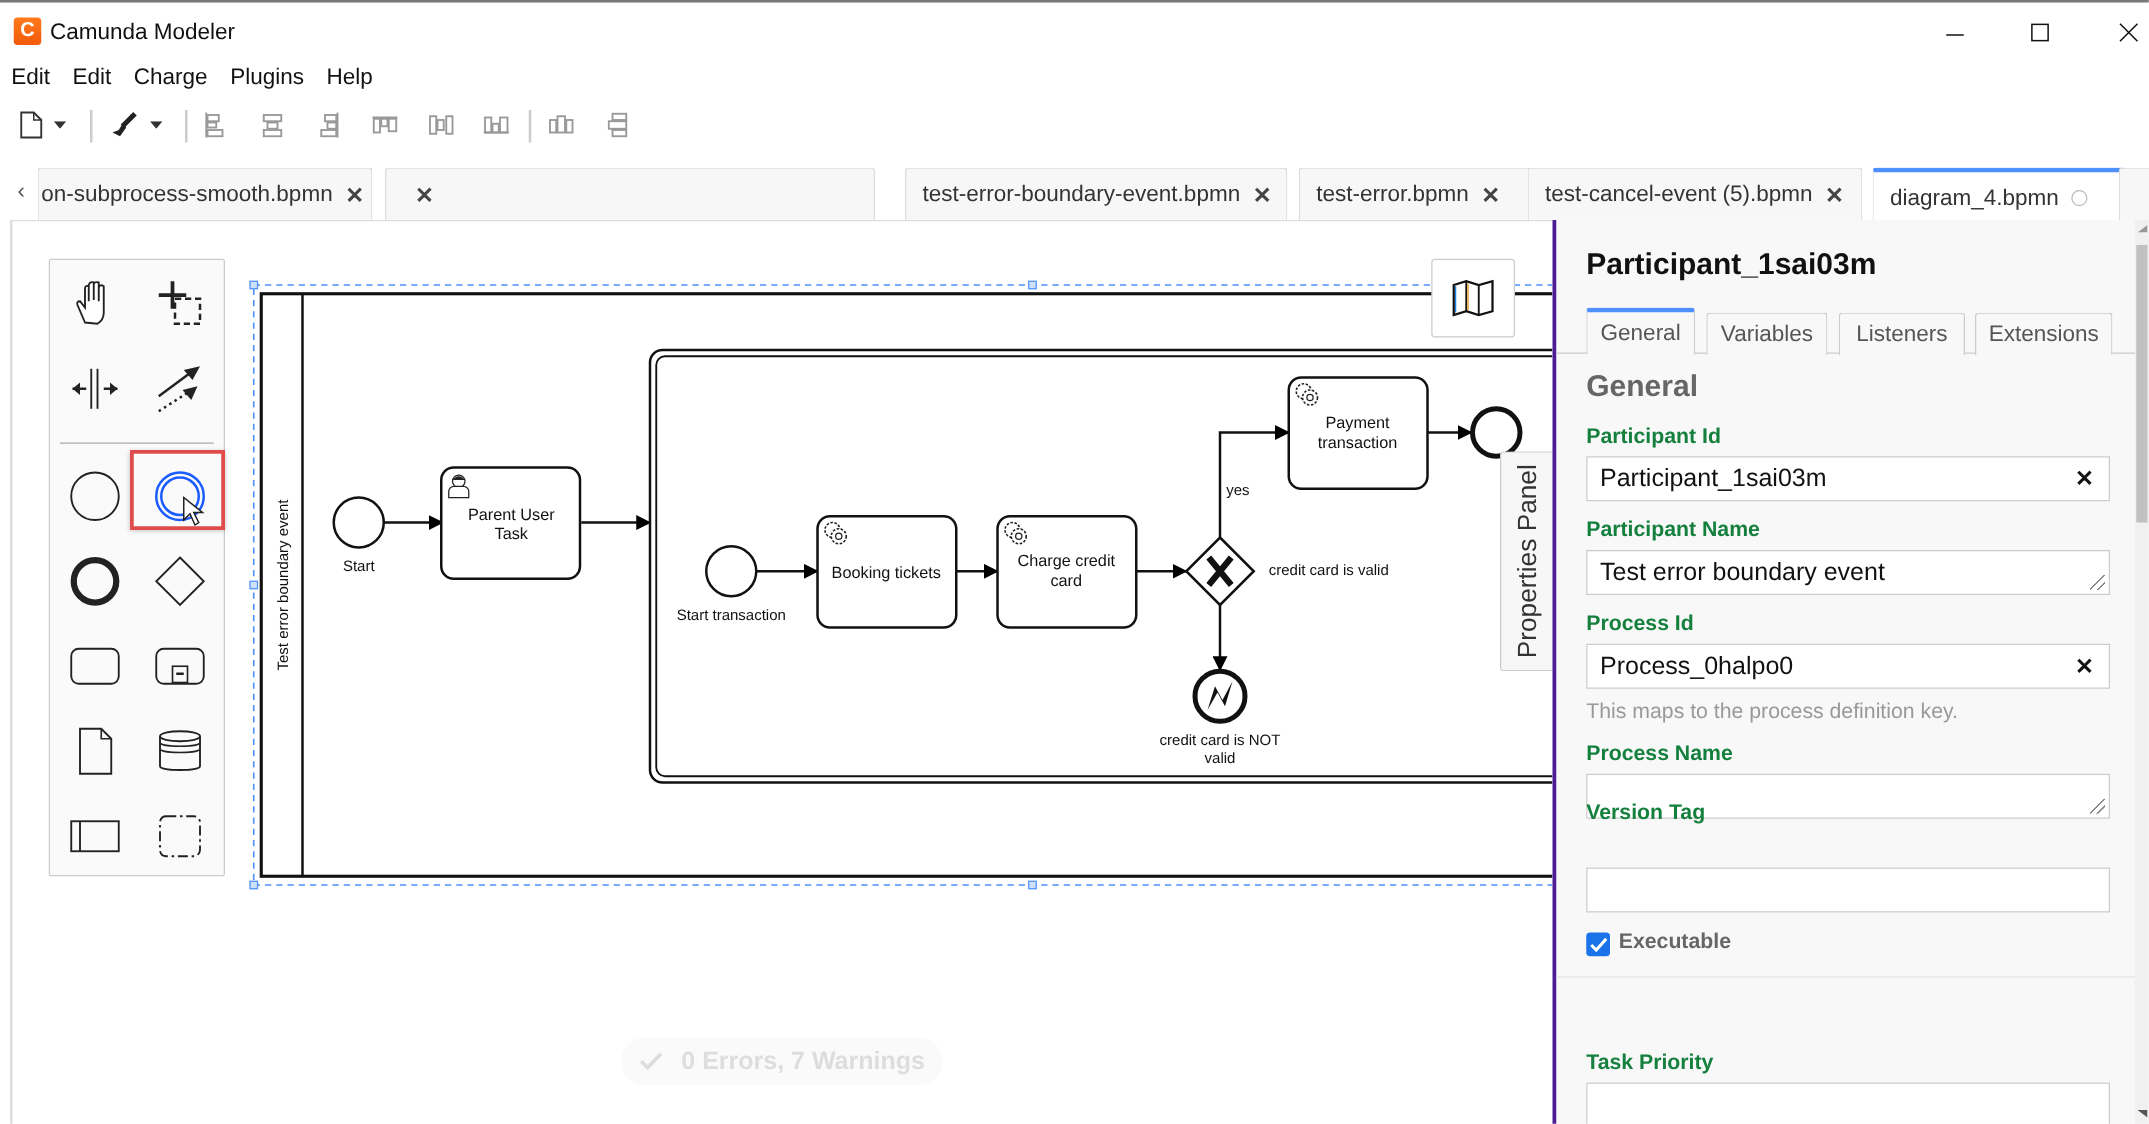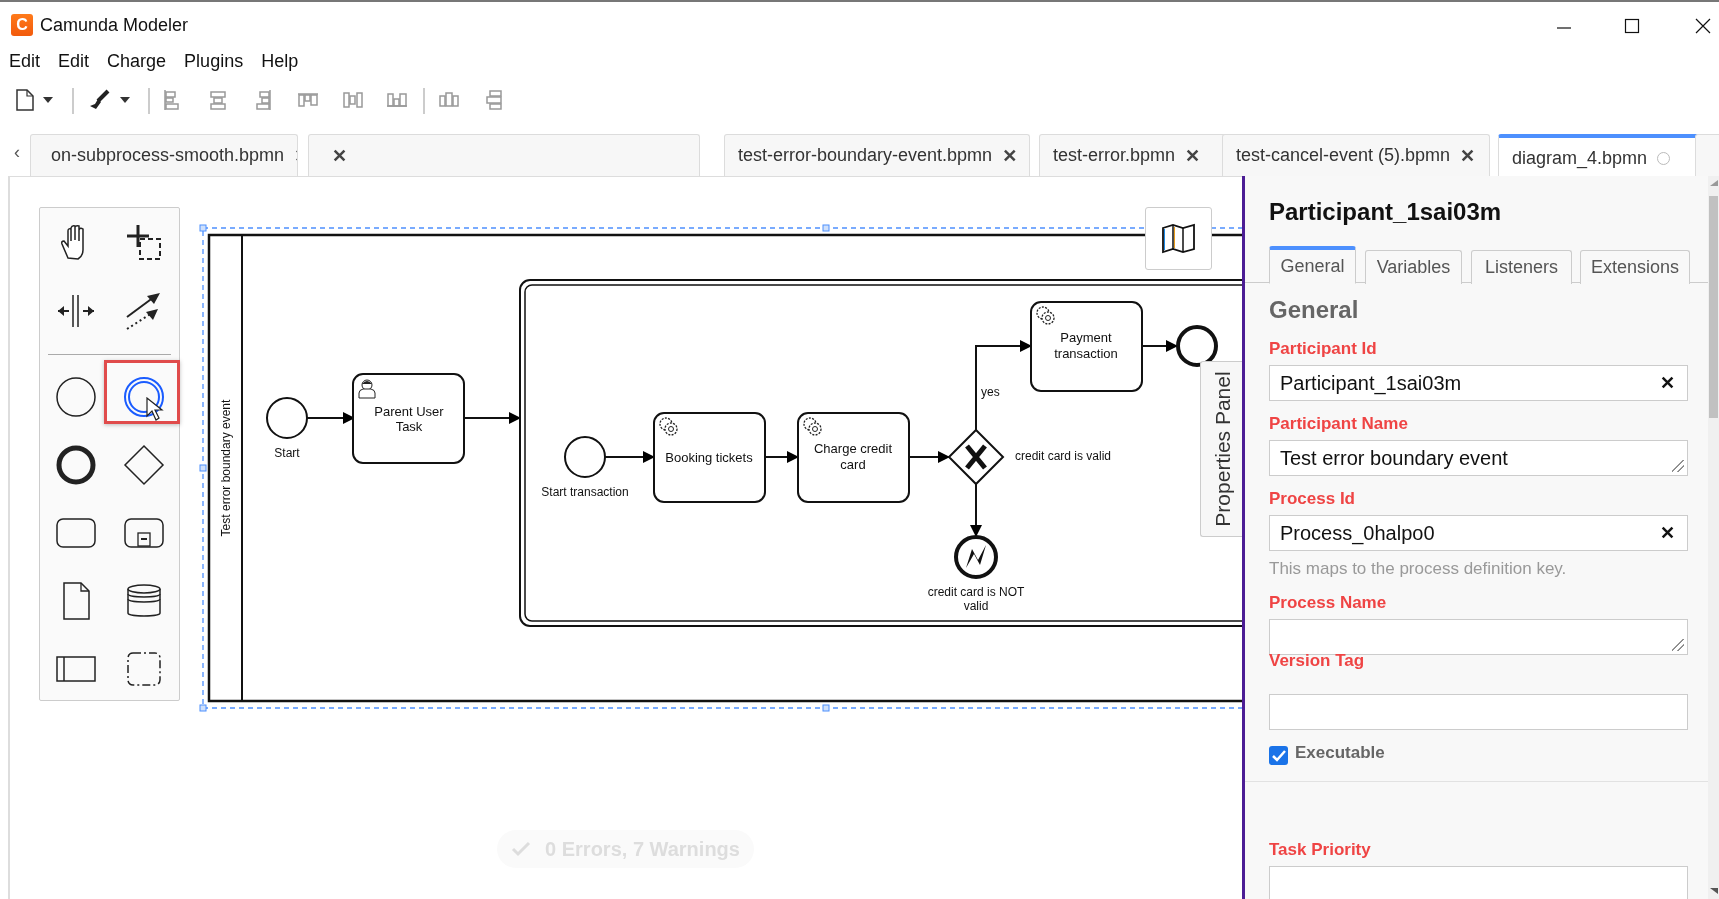--- a/index.html
+++ b/index.html
@@ -28,21 +28,21 @@
   #map-btn{position:absolute;left:1145px;top:207px;width:67px;height:63px;border:1px solid #ccc;border-radius:3px;background:#fff;display:flex;align-items:center;justify-content:center}
   #pp-toggle{position:absolute;left:1200px;top:361px;width:45px;height:176px;background:#f7f7f7;border:1px solid #ccc;border-right:none;border-radius:3px 0 0 3px;}
   #pp-toggle span{position:absolute;left:50%;top:50%;transform:translate(-50%,-50%) rotate(-90deg);font-size:21px;white-space:nowrap;color:#333}
   #status{position:absolute;left:497px;top:830px;width:257px;height:38px;border-radius:19px;background:#fafafa;display:flex;align-items:center;justify-content:center;gap:14px;color:#ddd;font-weight:bold;font-size:20px}
   #props{position:absolute;left:1242px;top:176px;width:466px;height:723px;background:#f8f8f8;border-left:3px solid #4c1d95;overflow:hidden}
   #props-title{position:absolute;left:24px;top:22px;font-size:24px;font-weight:bold;color:#111}
   #props-tabs{position:absolute;left:0;top:65px;width:466px;height:42px;border-bottom:1px solid #ccc}
   .ptab{position:absolute;top:9px;height:34px;border:1px solid #ccc;border-bottom:none;border-radius:3px 3px 0 0;font-size:18px;color:#555;display:flex;align-items:center;justify-content:center;background:#f8f8f8}
   .ptab.active{border-top:4px solid #4d90fe;top:5px;height:38px;background:#f8f8f8;border-bottom:1px solid #f8f8f8}
   .group-title{position:absolute;left:24px;font-size:24px;font-weight:bold;color:#666}
-  .plabel{position:absolute;left:24px;font-size:17px;font-weight:bold;color:#ef4444}
+  .plabel{position:absolute;left:24px;font-size:17px;font-weight:bold;color:#15803d}
   .pinput{position:absolute;left:24px;width:419px;height:36px;border:1px solid #ccc;background:#fff;font-size:20px;padding:6px 10px;color:#111}
   .pinput .clear{position:absolute;right:12px;top:6px;font-size:18px;font-weight:bold;color:#111}
   .resize-grip{position:absolute;right:3px;bottom:3px;width:12px;height:12px;background:linear-gradient(135deg,transparent 45%,#888 46%,#888 52%,transparent 53%,transparent 70%,#888 71%,#888 77%,transparent 78%)}
   .phelp{position:absolute;left:24px;font-size:17px;color:#999}
   #exec-check{position:absolute;left:24px;top:570px;width:19px;height:19px;border-radius:3px;background:#1a73e8;display:flex;align-items:center;justify-content:center}
   #exec-label{position:absolute;left:50px;top:567px;font-size:17px;font-weight:bold;color:#666}
   #props-divider{position:absolute;left:0;top:605px;width:466px;height:1px;background:#e2e2e2}
   #scrollbar{position:absolute;left:1708px;top:176px;width:11px;height:723px;background:#f0f0f0}
   #scroll-thumb{position:absolute;left:1px;top:20px;width:9px;height:222px;background:#c1c1c1}
   svg text{font-family:"Liberation Sans",sans-serif}
@@ -177,21 +177,21 @@
           <rect x="4" y="2" width="11" height="5"></rect>
           <rect x="1" y="8" width="14" height="6"></rect>
           <rect x="4" y="15" width="11" height="5"></rect>
         </g>
       </svg>
   </div>
 </div>
 
 <div id="tabbar">
   <span id="tab-scroll-left">‹</span>
-  <div class="tab" style="left:30px;width:268px;padding-left:20px">
+  <div class="tab" style="left:30px;width:268px;padding-left:2px">
     <span>on-subprocess-smooth.bpmn</span>
     <span class="tab-close">✕</span>
   </div>
   <div class="tab" style="left:308px;width:392px">
     <span class="tab-close">✕</span>
   </div>
   <div class="tab" style="left:724px;width:306px">
     <span>test-error-boundary-event.bpmn</span>
     <span class="tab-close">✕</span>
   </div>
@@ -458,21 +458,21 @@
     <span class="clear">✕</span>
   </div>
   <div class="phelp" style="top:383px">This maps to the process definition key.</div>
 
   <div class="plabel" style="top:417px">Process Name</div>
   <div class="pinput" style="top:443px">
     <span></span>
     <span class="resize-grip"></span>
   </div>
 
-  <div class="plabel" style="top:475px">Version Tag</div>
+  <div class="plabel" style="top:464px">Version Tag</div>
   <div class="pinput" style="top:518px">
     <span></span>
   </div>
 
   <div id="exec-check">
     <svg width="14" height="12">
         <path d="M1 6l4 4 8-9" fill="none" stroke="#fff" stroke-width="2.5"></path>
       </svg>
   </div>
   <div id="exec-label">Executable</div>

